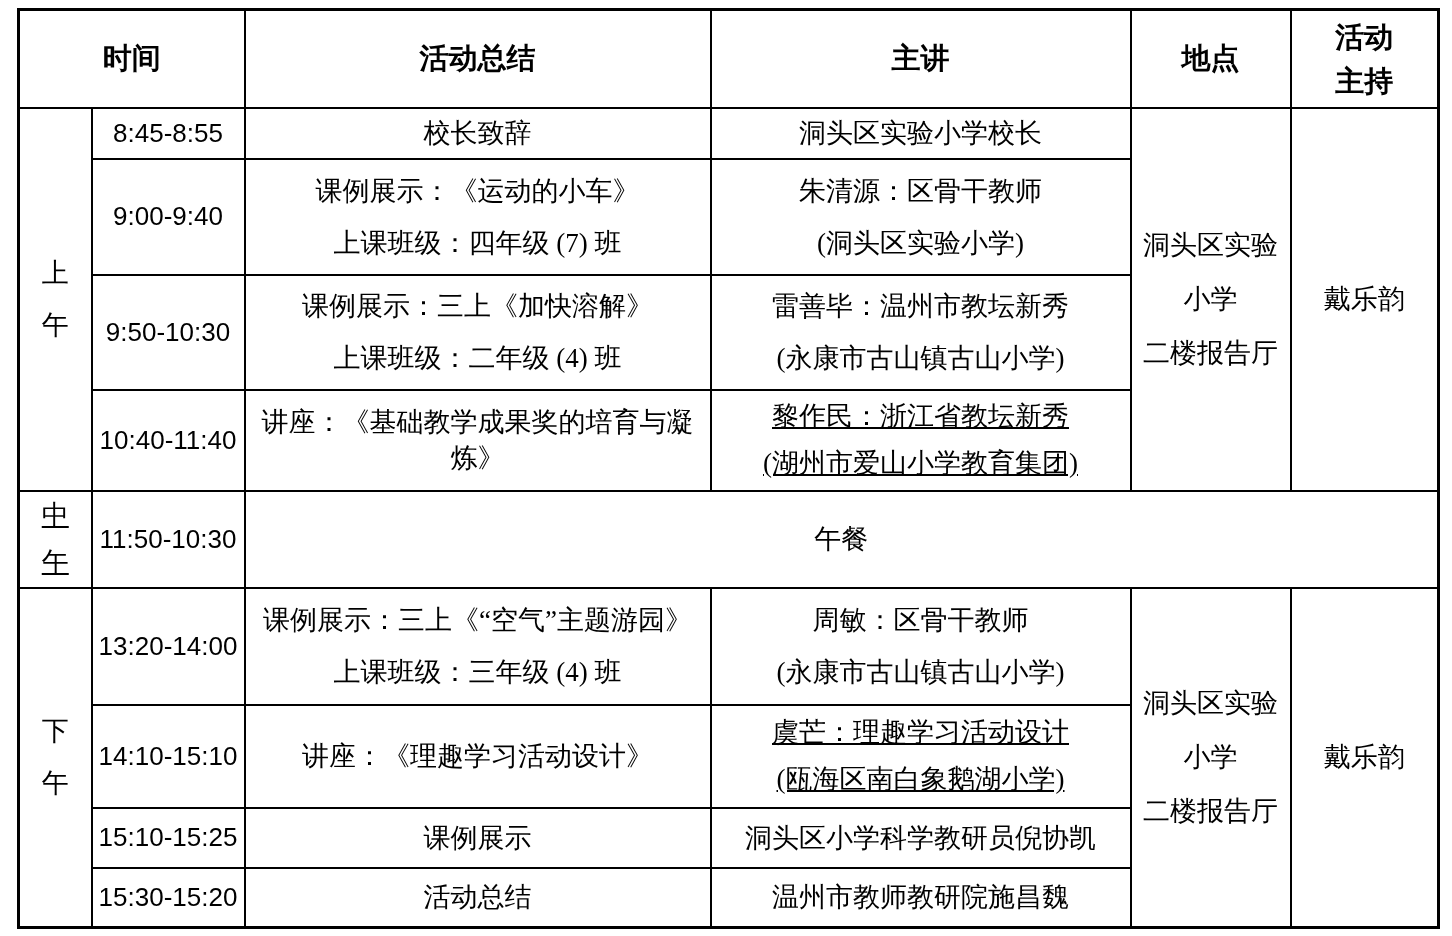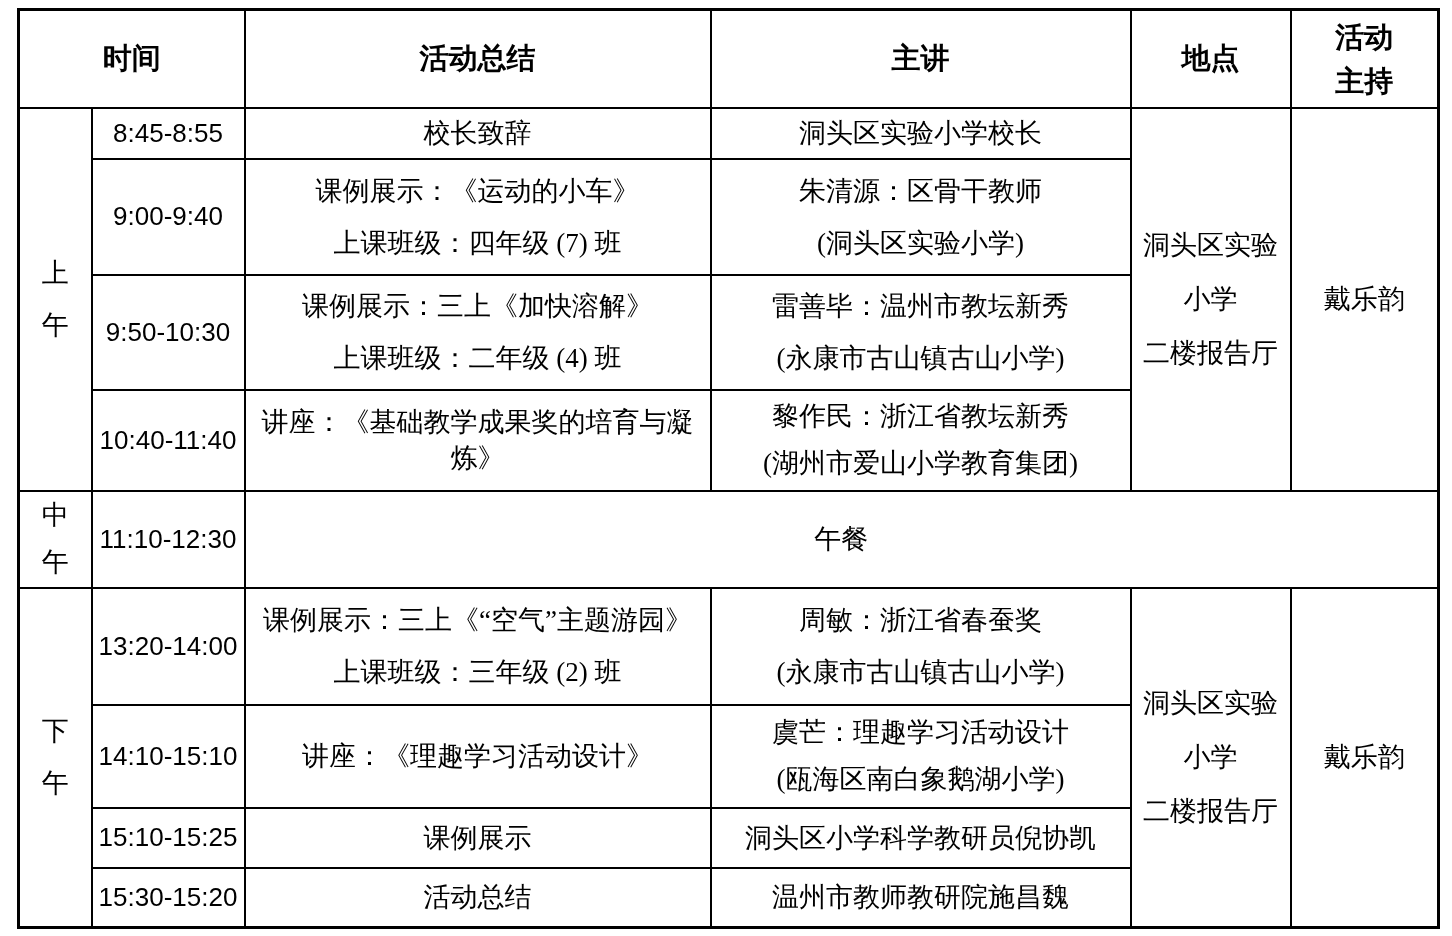--- a/index.html
+++ b/index.html
@@ -40,21 +40,21 @@
     font-family: "Liberation Serif", serif;
   }
   .hdr .ln { line-height: 44px; }
   .time {
     font-family: "Liberation Sans", sans-serif;
     font-size: 26px;
     letter-spacing: 0px;
     margin-left: 12px;
   }
   .ln { line-height: 52px; }
-  .tight .ln { line-height: 47px; }
+  .tight .ln { line-height: 47px; text-decoration: underline; }
   .loc .ln { line-height: 54px; font-family: Liberation Serif, serif; }
 </style>
 </head>
 <body>
 
 <div class="page">
   <table class="schedule">
     <colgroup>
       <col style="width:73px">
       <col style="width:153px">
@@ -123,36 +123,36 @@
         <div class="ln">黎作民：浙江省教坛新秀</div>
         <div class="ln">(湖州市爱山小学教育集团)</div>
       </td>
     </tr>
 
     <tr style="height:97px">
       <td class="tight">
         <div class="ln">中</div>
         <div class="ln">午</div>
       </td>
-      <td class="time">11:10-12:30</td>
+      <td class="time">11:50-10:30</td>
       <td colspan="4">午餐</td>
     </tr>
 
     <tr style="height:117px">
       <td rowspan="4">
         <div class="ln">下</div>
         <div class="ln">午</div>
       </td>
       <td class="time">13:20-14:00</td>
       <td>
         <div class="ln">课例展示：三上《“空气”主题游园》</div>
-        <div class="ln">上课班级：三年级 (2) 班</div>
+        <div class="ln">上课班级：三年级 (4) 班</div>
       </td>
       <td>
-        <div class="ln">周敏：浙江省春蚕奖</div>
+        <div class="ln">周敏：区骨干教师</div>
         <div class="ln">(永康市古山镇古山小学)</div>
       </td>
       <td rowspan="4" class="loc">
         <div class="ln">洞头区实验</div>
         <div class="ln">小学</div>
         <div class="ln">二楼报告厅</div>
       </td>
       <td rowspan="4">戴乐韵</td>
     </tr>
 

